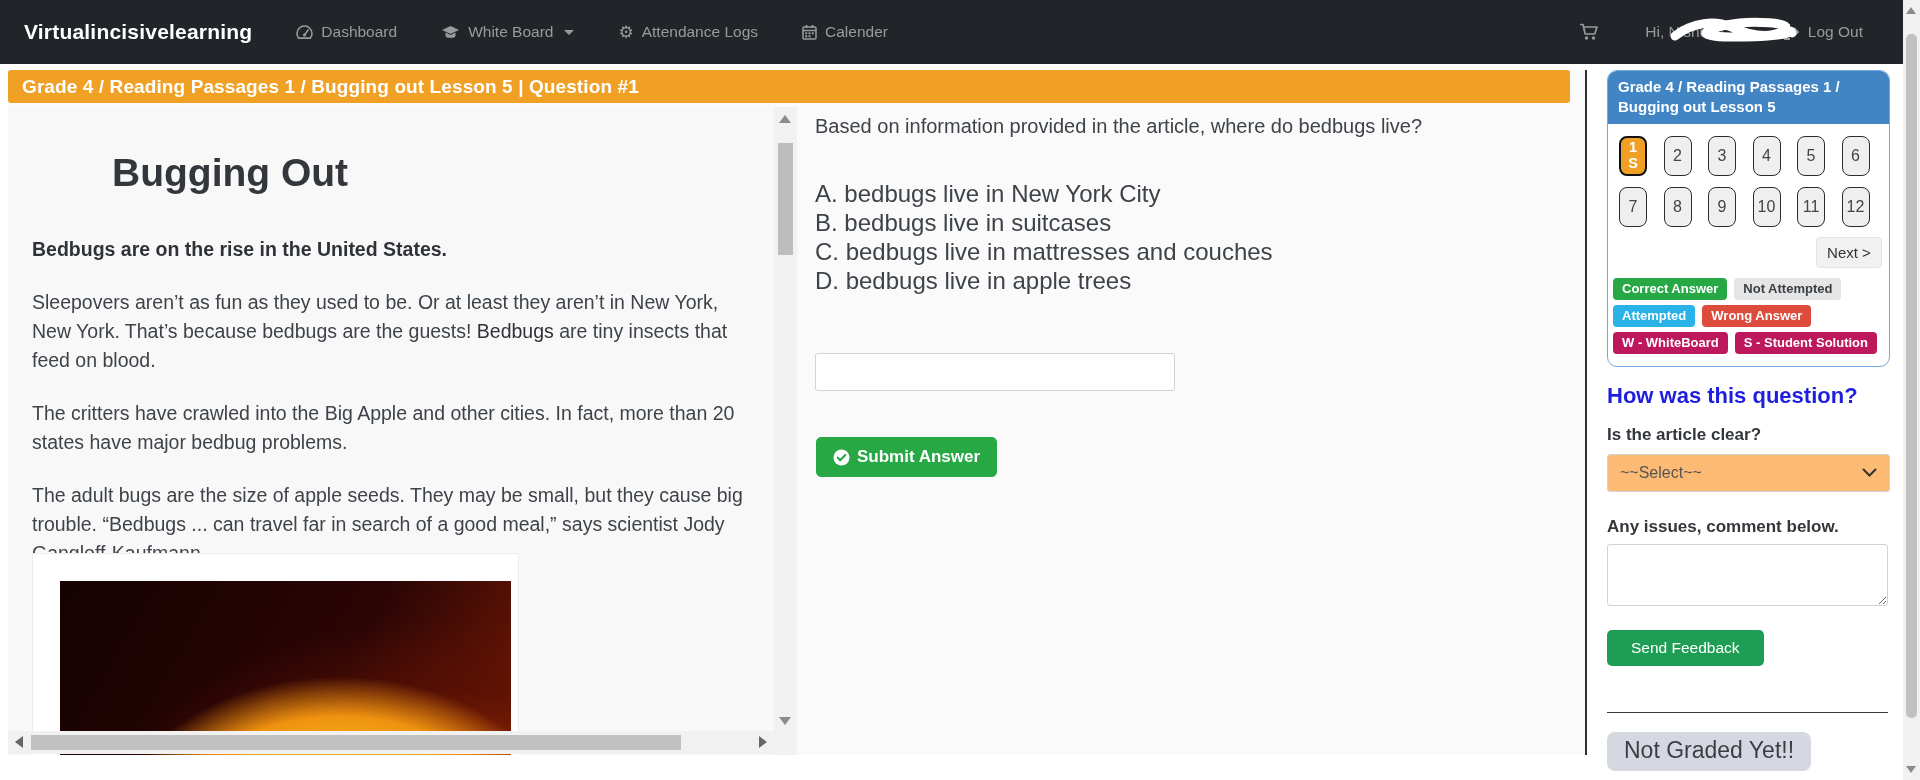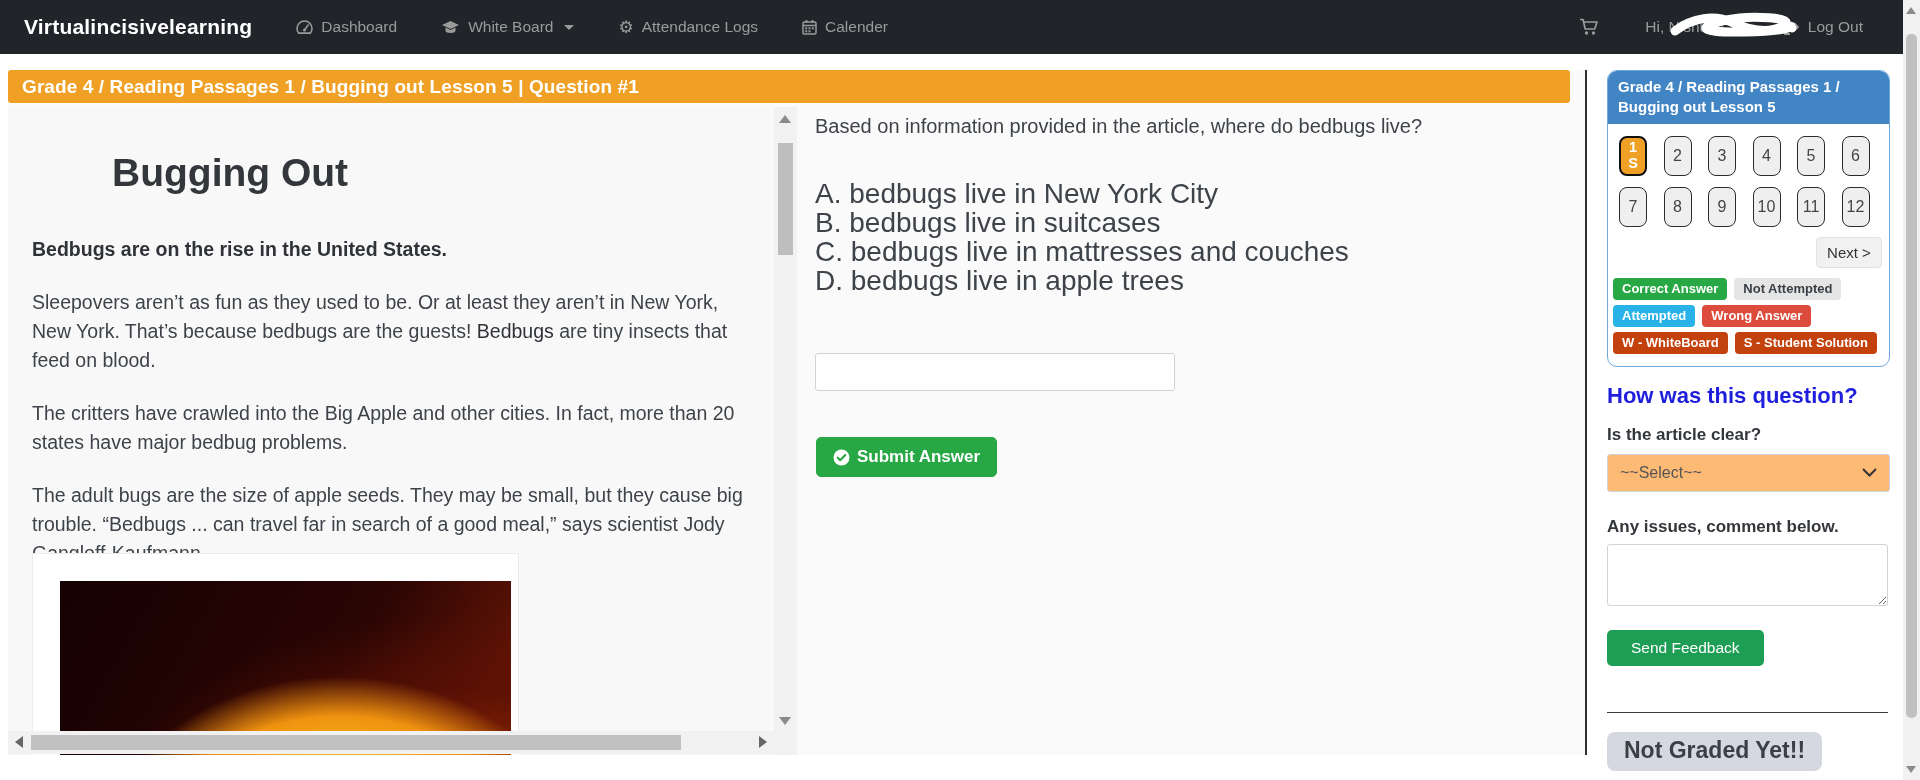--- a/index.html
+++ b/index.html
@@ -1,21 +1,21 @@
 <!DOCTYPE html>
 <html><head>
 <meta charset="utf-8">
 <style>
   * { margin:0; padding:0; box-sizing:border-box; }
   html,body { width:1920px; height:780px; overflow:hidden; background:#fff;
     font-family:"Liberation Sans","DejaVu Sans",sans-serif; }
   .stage { position:relative; width:1920px; height:780px; background:#fff; }
 
   
-  .navbar { position:absolute; left:0; top:0; width:1903px; height:54px;
+  .navbar { position:absolute; left:0; top:0; width:1903px; height:64px;
     background:#212529; display:flex; align-items:center; color:#9a9a9a; }
   .brand { color:#fff; font-weight:bold; font-size:21px; margin-left:24px; letter-spacing:.2px; }
   .nav-items { display:flex; align-items:center; margin-left:44px; gap:44px; }
   .nav-item { display:flex; align-items:center; gap:8px; font-size:15.5px; color:#9a9a9a; cursor:pointer; }
   .nav-item svg, .nav-right svg { display:block; }
   .caret { width:0; height:0; border-left:5px solid transparent; border-right:5px solid transparent;
     border-top:5px solid #9a9a9a; margin-left:3px; }
   .nav-right { margin-left:auto; display:flex; align-items:center; gap:46px; margin-right:40px; }
   .greeting { position:relative; font-size:15.5px; color:#9a9a9a; display:flex; align-items:center; }
   .scribble { position:absolute; left:26px; top:-9px; pointer-events:none; }
@@ -65,21 +65,21 @@
   .h-scrollbar .arrow-left { position:absolute; left:7px; top:5px; width:0; height:0;
     border-top:6.5px solid transparent; border-bottom:6.5px solid transparent; border-right:8px solid #666; }
   .h-scrollbar .arrow-right { position:absolute; right:7px; top:5px; width:0; height:0;
     border-top:6.5px solid transparent; border-bottom:6.5px solid transparent; border-left:8px solid #666; }
   .h-scrollbar .thumb { position:absolute; left:23px; top:4px; width:650px; height:15px; background:#c1c1c1; }
   .scroll-corner { position:absolute; left:766px; top:661px; width:23px; height:24px; background:#f1f1f1; }
 
   
   .question-panel { position:absolute; left:790px; top:37px; width:789px; height:648px; color:#3e4349; }
   .question-prompt { position:absolute; left:17px; top:8px; font-size:20px; width:700px; }
-  .question-options { position:absolute; left:17px; top:72px; font-size:28px; line-height:29px; }
+  .question-options { position:absolute; left:17px; top:72px; font-size:24px; line-height:29px; }
   .answer-input { position:absolute; left:17px; top:246px; width:360px; height:38px;
     border:1px solid #ced4da; border-radius:3px; background:#fff; font-size:17px; padding:0 10px;
     font-family:"Liberation Sans","DejaVu Sans",sans-serif; color:#333; }
   .submit-btn { position:absolute; left:18px; top:330px; height:40px; padding:0 16px;
     background:#28a745; border:1px solid #28a745; border-radius:5px; color:#fff;
     font-weight:bold; font-size:17px; display:flex; align-items:center; gap:7px; cursor:pointer;
     font-family:"Liberation Sans","DejaVu Sans",sans-serif; }
 
   
   .sidebar { position:absolute; left:1607px; top:70px; width:283px; color:#33373c; }
@@ -95,35 +95,35 @@
     flex-direction:column; line-height:1.05; font-size:14.5px; }
   .next-row { display:flex; justify-content:flex-end; padding:10px 7px 0 0; }
   .next-btn { width:66px; height:31px; background:#f1f1f1; border:1px solid #e2e2e2; border-radius:4px;
     color:#333; font-size:15px; cursor:pointer; font-family:"Liberation Sans","DejaVu Sans",sans-serif; }
   .legend { display:flex; flex-wrap:wrap; gap:5px 7px; padding:10px 8px 12px 5px; }
   .badge { border-radius:4px; padding:3px 9px 4px; font-size:13px; font-weight:bold; white-space:nowrap; }
   .badge.green { background:#28a745; color:#fff; }
   .badge.gray { background:#e5e5e5; color:#3a3f45; }
   .badge.cyan { background:#29b2e8; color:#fff; }
   .badge.red { background:#dc4b3c; color:#fff; }
-  .badge.blue { background:#c2410c; color:#fff; }
+  .badge.blue { background:#be185d; color:#fff; }
 
   .how-was { margin-top:16px; font-size:22px; font-weight:bold; color:#1e1edc; cursor:pointer; }
   .q-clear-label { margin-top:16px; font-size:17px; font-weight:bold; }
   .select-box { margin-top:9px; height:38px; border:1px solid #ced4da; border-radius:3px; background:#fdba74;
     display:flex; align-items:center; padding:0 12px; font-size:16px; color:#555; cursor:pointer; }
   .select-box .chev { margin-left:auto; }
   .comment-label { margin-top:25px; font-size:17px; font-weight:bold; }
   .comment-area { margin-top:7px; width:281px; height:62px; border:1px solid #ced4da; border-radius:3px;
     background:#fff; resize:both; font-family:"Liberation Sans","DejaVu Sans",sans-serif; font-size:15px; padding:6px; }
   .send-btn { margin-top:20px; height:36px; padding:0 24px; background:#1e9e54; border:none; border-radius:5px;
     color:#fff; font-size:15.5px; cursor:pointer; font-family:"Liberation Sans","DejaVu Sans",sans-serif; }
   .divider { margin-top:46px; border-top:1px solid #3a3a3a; width:281px; }
   .grade-badge { display:inline-block; margin-top:19px; background:#d5d8e1; border-radius:8px;
-    padding:5px 17px 7px; font-size:23px; font-weight:bold; color:#3a3f45; }
+    padding:5px 17px 7px; font-size:23px; font-weight:normal; color:#3a3f45; }
 </style>
 </head>
 <body>
 
 <div class="stage">
 
   <nav class="navbar">
     <span class="brand">Virtualincisivelearning</span>
     <div class="nav-items">
       <div class="nav-item">

